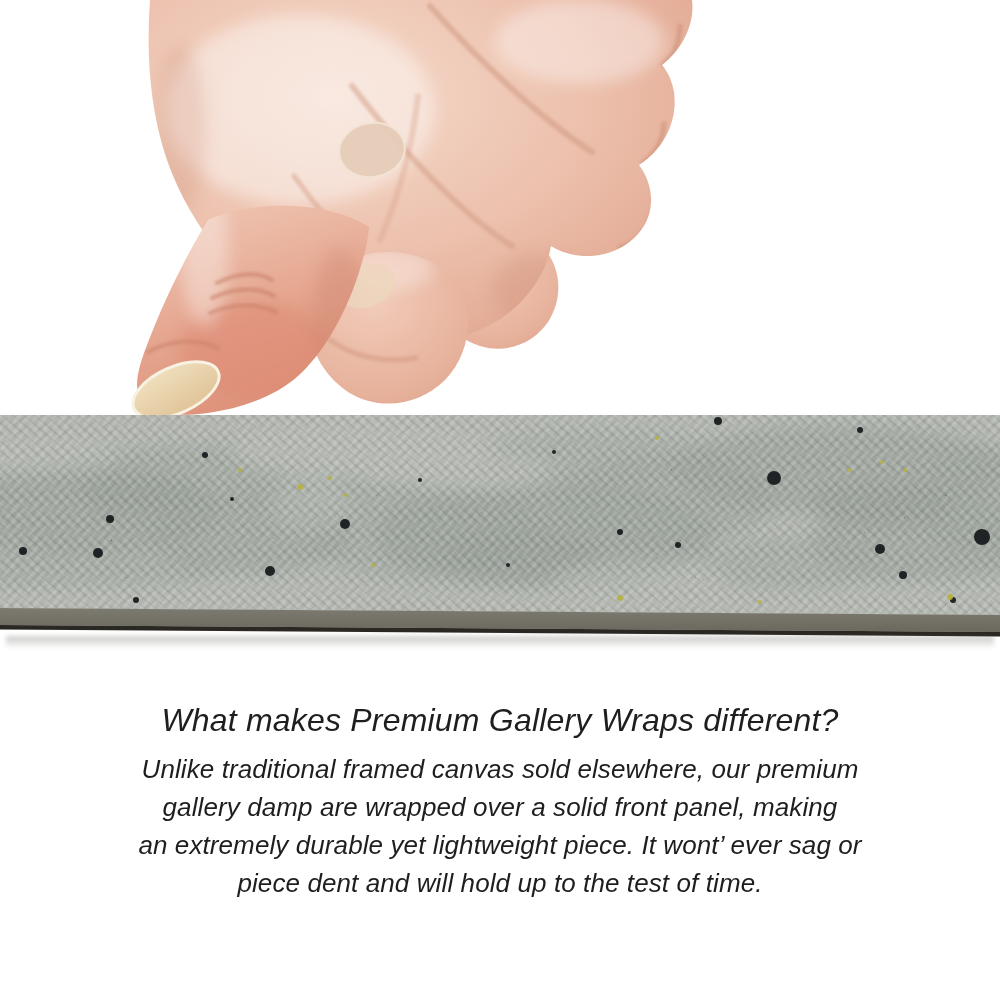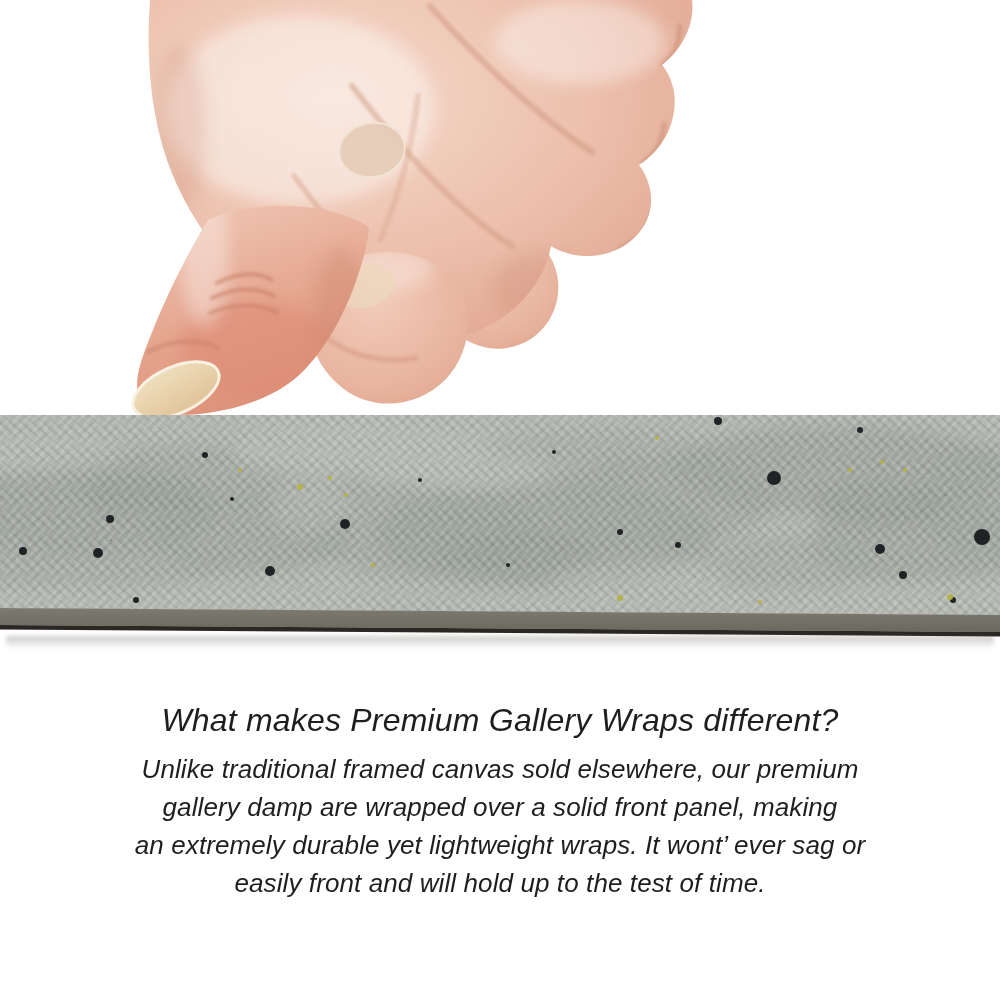--- a/index.html
+++ b/index.html
@@ -239,17 +239,17 @@
       </g>
       <path d="M0,210 L1000,217 L1000,221.5 L0,214.5 Z" fill="#2b2723"></path>
     </svg>
   </div>
   <div class="strip-shadow"></div>
 
   <section class="info">
     <h1>What makes Premium Gallery Wraps different?</h1>
     <p>Unlike traditional framed canvas sold elsewhere, our premium</p>
     <p>gallery damp are wrapped over a solid front panel, making</p>
-    <p>an extremely durable yet lightweight wraps. It wont’ ever sag or</p>
-    <p>easily front and will hold up to the test of time.</p>
+    <p>an extremely durable yet lightweight piece. It wont’ ever sag or</p>
+    <p>piece dent and will hold up to the test of time.</p>
   </section>
 
 </div>
 
 </body></html>

